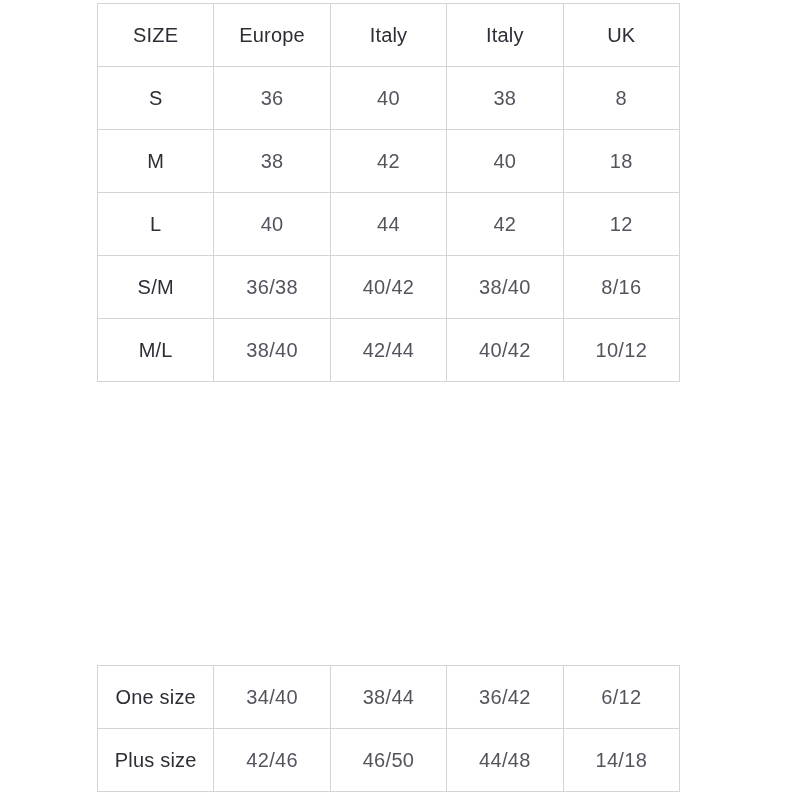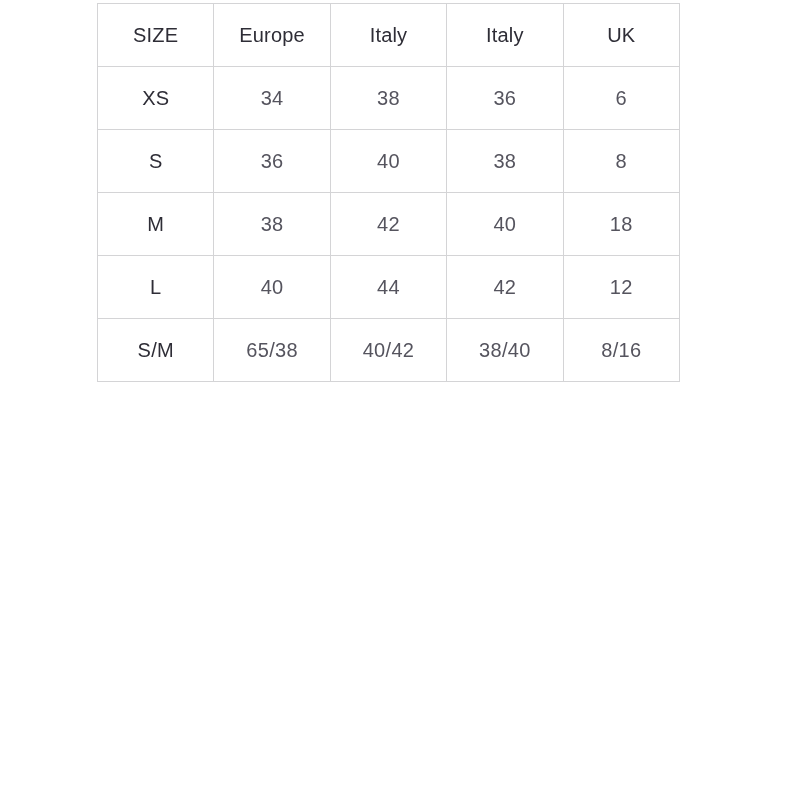--- a/index.html
+++ b/index.html
@@ -54,27 +54,20 @@
       <tr>
           <th>SIZE</th>
           <th>Europe</th>
           <th>Italy</th>
           <th>Italy</th>
           <th>UK</th>
         </tr>
     </thead>
     <tbody>
         <tr>
-          <th class="row-label">XS</th>
-          <td>34</td>
-          <td>38</td>
-          <td>36</td>
-          <td>6</td>
-        </tr>
-        <tr>
           <th class="row-label">S</th>
           <td>36</td>
           <td>40</td>
           <td>38</td>
           <td>8</td>
         </tr>
         <tr>
           <th class="row-label">M</th>
           <td>38</td>
           <td>42</td>
@@ -83,22 +76,47 @@
         </tr>
         <tr>
           <th class="row-label">L</th>
           <td>40</td>
           <td>44</td>
           <td>42</td>
           <td>12</td>
         </tr>
         <tr>
           <th class="row-label">S/M</th>
-          <td>65/38</td>
+          <td>36/38</td>
           <td>40/42</td>
           <td>38/40</td>
           <td>8/16</td>
         </tr>
+        <tr>
+          <th class="row-label">M/L</th>
+          <td>38/40</td>
+          <td>42/44</td>
+          <td>40/42</td>
+          <td>10/12</td>
+        </tr>
       </tbody>
   </table>
 
+  <table class="size-table secondary">
+    <tbody>
+        <tr>
+          <th class="row-label">One size</th>
+          <td>34/40</td>
+          <td>38/44</td>
+          <td>36/42</td>
+          <td>6/12</td>
+        </tr>
+        <tr>
+          <th class="row-label">Plus size</th>
+          <td>42/46</td>
+          <td>46/50</td>
+          <td>44/48</td>
+          <td>14/18</td>
+        </tr>
+      </tbody>
+  </table>
 
 </div>
 
 </body></html>

